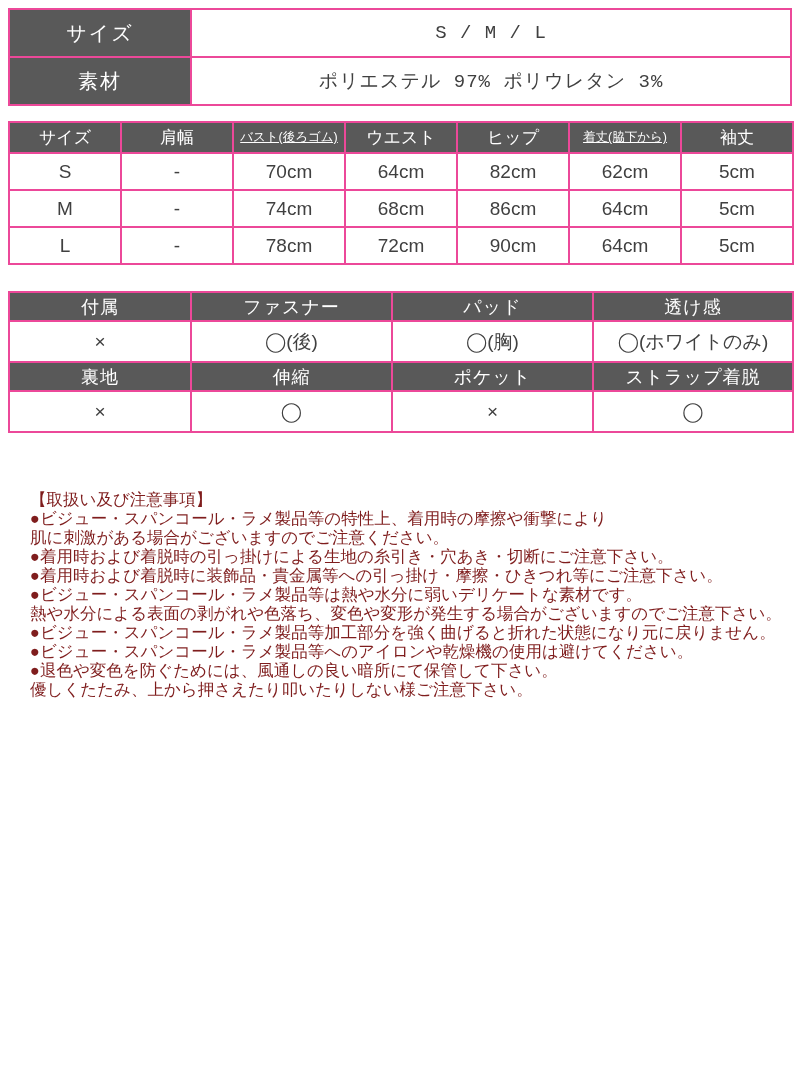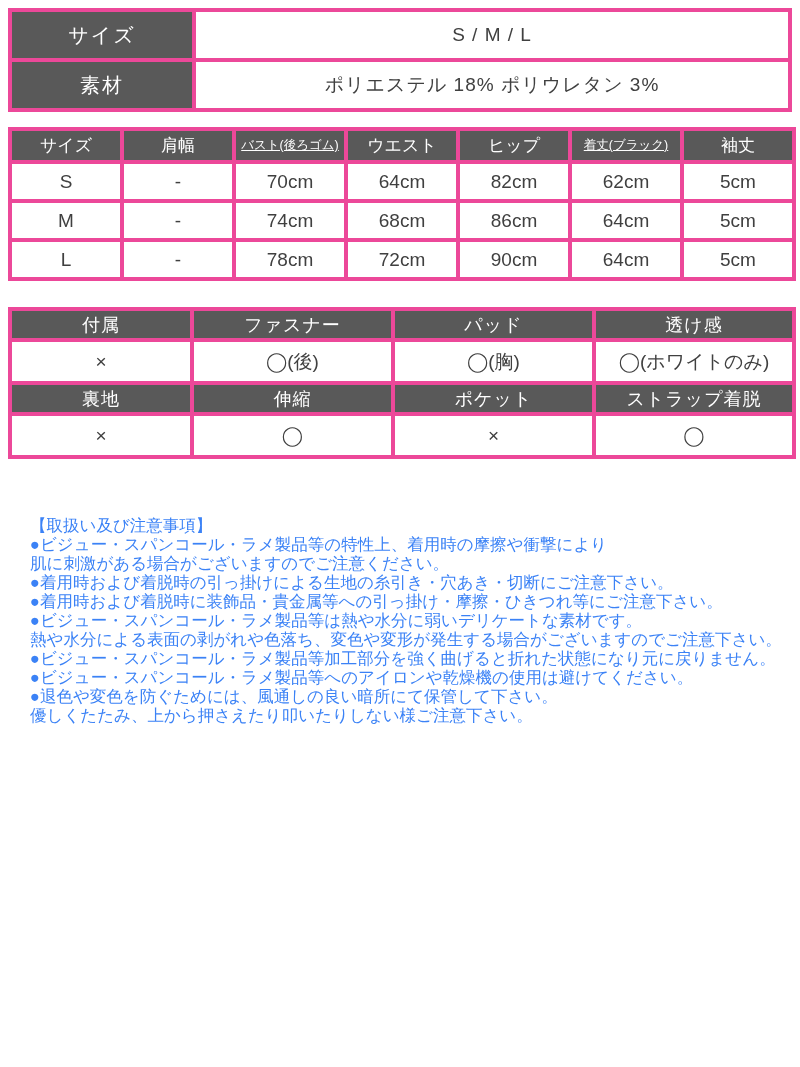--- a/index.html
+++ b/index.html
@@ -12,77 +12,77 @@
     height: 1067px;
     overflow: hidden;
     font-family: "Liberation Sans", "DejaVu Sans", sans-serif;
   }
   table {
     border-collapse: collapse;
     table-layout: fixed;
     width: 784px;
   }
   th, td {
-    border: 4px solid #ec4899;
+    border: 2px solid #ec4899;
     text-align: center;
     vertical-align: middle;
     padding: 0;
     overflow: hidden;
     white-space: nowrap;
   }
   th {
     background: #595959;
     color: #ffffff;
     font-weight: normal;
     letter-spacing: 1px;
   }
   td {
     color: #404040;
   }
 
   
   .spec-table { margin: 8px 0 0 8px; }
   .spec-table th { width: 180px; font-size: 20px; height: 46px; letter-spacing: 2px; }
-  .spec-table td { font-size: 19px; letter-spacing: 1px; }
+  .spec-table td { font-size: 19px; letter-spacing: 1px; font-family: Liberation Mono, monospace; }
 
   
   .meas-table { margin: 15px 0 0 8px; }
   .meas-table th { font-size: 17px; height: 29px; letter-spacing: 0; }
   .meas-table th.small { font-size: 12.5px; text-decoration: underline; }
   .meas-table td { font-size: 19px; height: 35px; }
 
   
   .feat-table { margin: 26px 0 0 8px; padding-left: 20px; }
   .feat-table th { font-size: 18px; height: 27px; letter-spacing: 1px; }
   .feat-table td { font-size: 19px; height: 39px; }
 
   
   .notes {
     margin: 57px 16px 0 30px;
     font-size: 16.5px;
     line-height: 19px;
-    color: #3b82f6;
+    color: #7f1d1d;
     white-space: nowrap;
   }
   .notes .line { height: 19px; }
 </style>
 </head>
 <body>
 
 <div>
 
   <table class="spec-table">
     <tbody>
         <tr>
       <th>サイズ</th>
       <td>S / M / L</td>
     </tr>
     <tr>
       <th>素材</th>
-      <td>ポリエステル 18% ポリウレタン 3%</td>
+      <td>ポリエステル 97% ポリウレタン 3%</td>
     </tr>
   </tbody>
     </table>
 
   <table class="meas-table">
     <colgroup>
       <col style="width:112px">
         <col style="width:112px">
         <col style="width:112px">
       <col style="width:112px">
@@ -90,21 +90,21 @@
         <col style="width:112px">
       <col style="width:112px">
     </colgroup>
     <tbody>
         <tr>
       <th>サイズ</th>
       <th>肩幅</th>
       <th class="small">バスト(後ろゴム)</th>
       <th>ウエスト</th>
       <th>ヒップ</th>
-      <th class="small">着丈(ブラック)</th>
+      <th class="small">着丈(脇下から)</th>
       <th>袖丈</th>
     </tr>
     <tr>
       <td>S</td>
       <td>-</td>
       <td>70cm</td>
       <td>64cm</td>
       <td>82cm</td>
       <td>62cm</td>
       <td>5cm</td>

